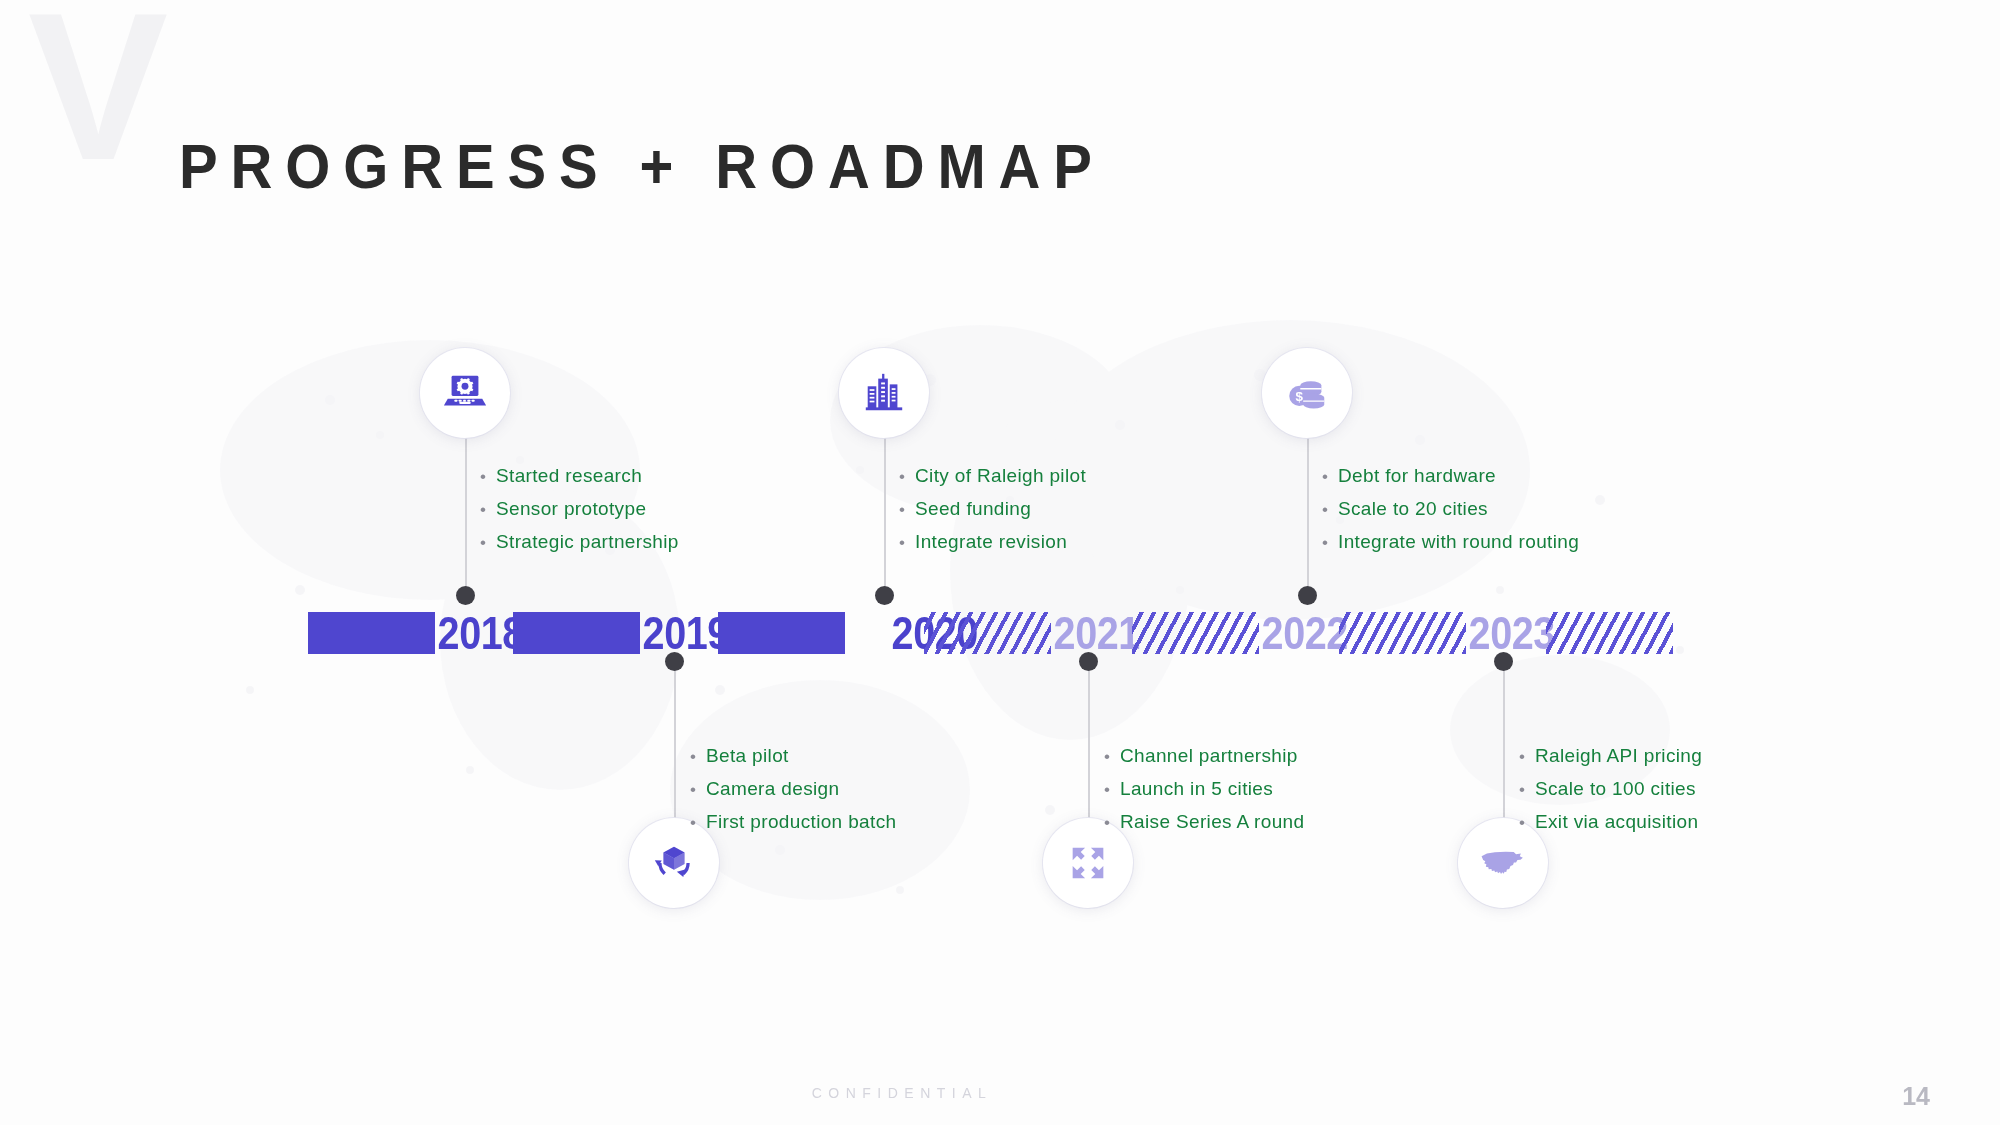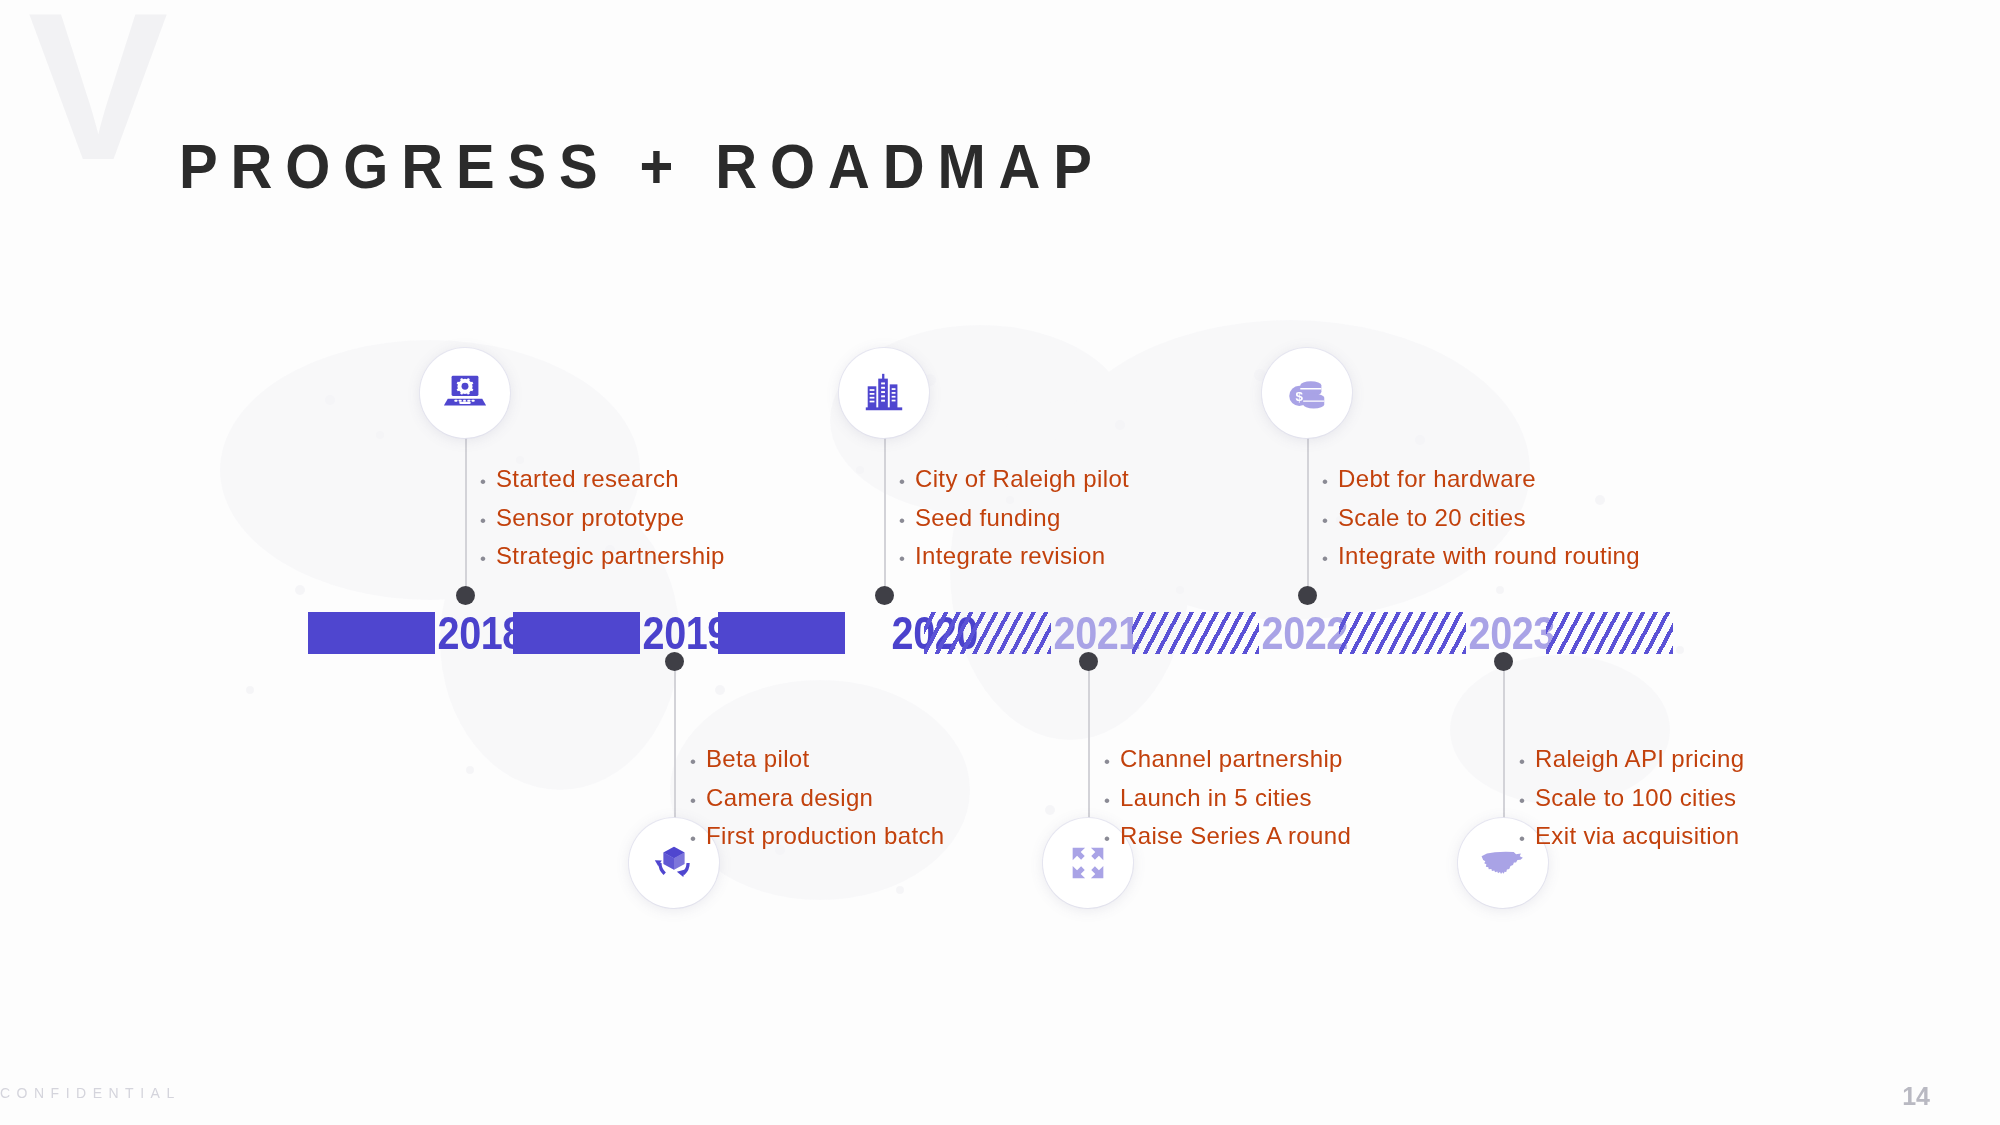--- a/index.html
+++ b/index.html
@@ -116,32 +116,32 @@
     white-space:nowrap;
   }
   .bullet-dot {
     width:16px;
     flex:0 0 16px;
     color:#8b8b95;
     font-size:17px;
     line-height:1;
   }
   .bullet-text {
-    font-size:24px;
-    color:#c2410c;
+    font-size:19px;
+    color:#15803d;
     letter-spacing:0.35px;
     line-height:1.15;
   }
 
   
   #confidential {
     position:absolute;
-    left:0; top:1085px;
+    left:16px; top:1085px;
     width:1772px;
-    text-align:left;
+    text-align:center;
     font-size:14px;
     letter-spacing:6.5px;
     color:#d4d4dc;
   }
   #page-number {
     position:absolute;
     right:70px; top:1082px;
     font-size:25px;
     font-weight:700;
     color:#b9b9c2;

